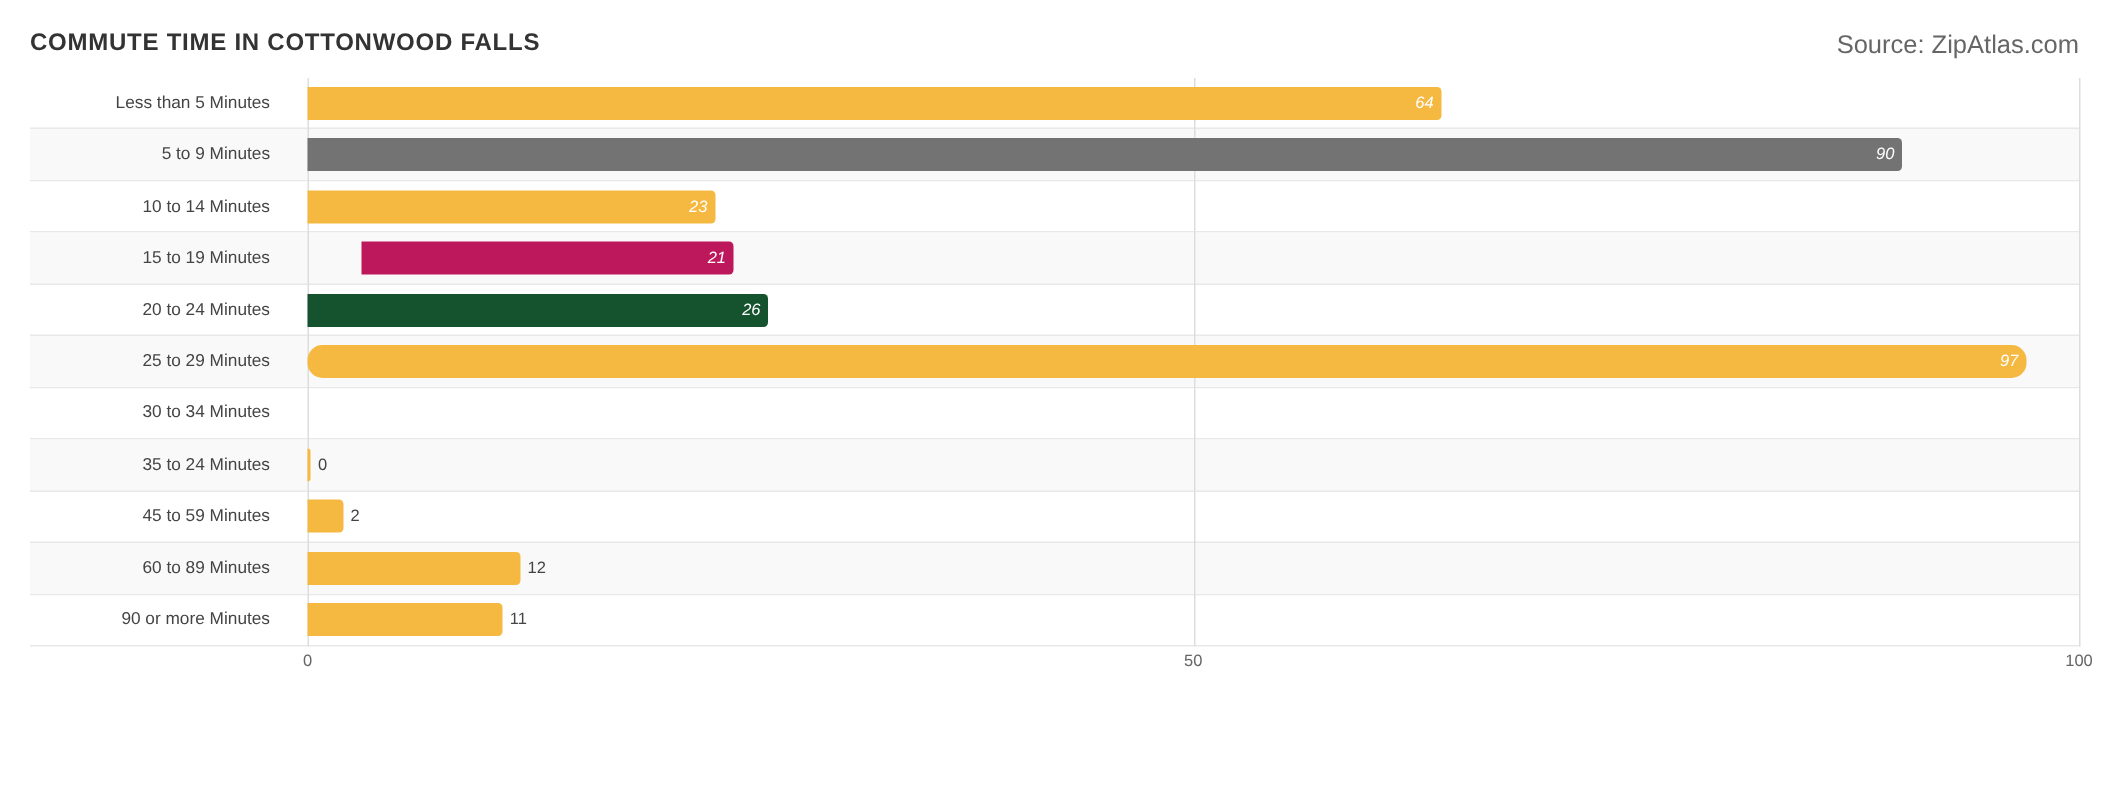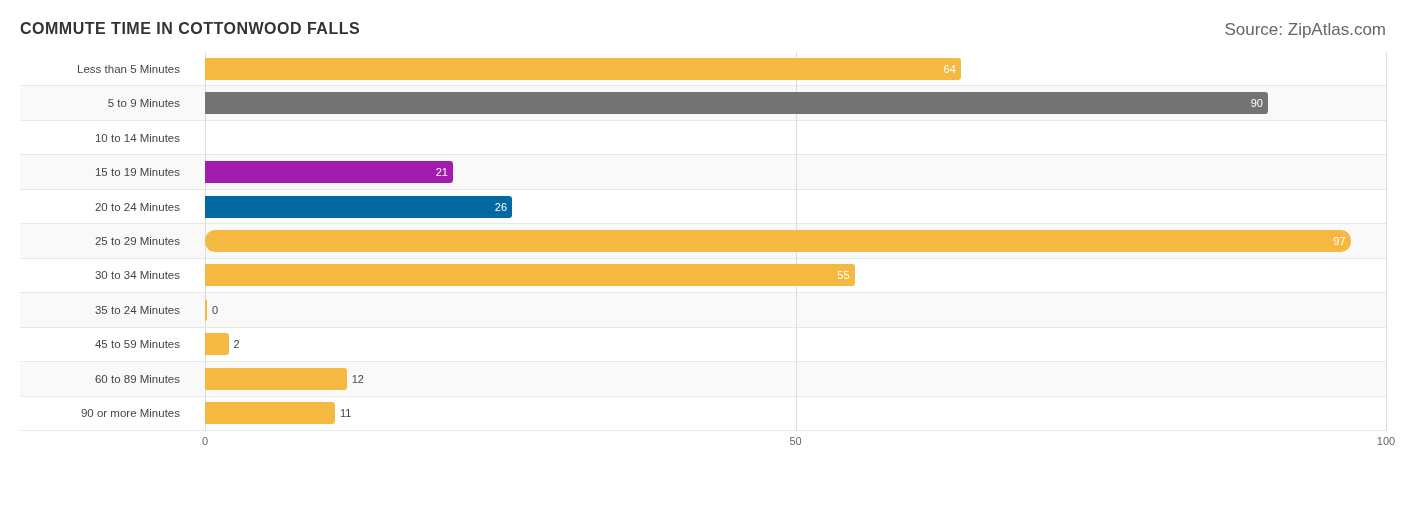--- a/index.html
+++ b/index.html
@@ -73,20 +73,21 @@
       height: 22px;
       display: flex;
       align-items: center;
     }
     .bar-fill {
       height: 22px;
       background: #f5b942;
       border-radius: 0 3px 3px 0;
       position: relative;
       min-width: 2px;
+      font-style: italic;
     }
     .bar-value {
       font-size: 11px;
       color: #444;
       margin-left: 5px;
       white-space: nowrap;
     }
     .bar-value-inside {
       font-size: 11px;
       color: #fff;
@@ -152,52 +153,52 @@
         <div class="bar-row">
           <div class="bar-label">5 to 9 Minutes</div>
           <div class="bar-track">
             <div class="bar-fill" style="width: 90%; background: #737373;">
               <span class="bar-value-inside">90</span>
             </div>
           </div>
         </div>
         <div class="bar-row">
           <div class="bar-label">10 to 14 Minutes</div>
+          <div class="bar-track">
+            <div class="bar-fill" style="width: 23%; background: rgb(245, 185, 66);">
+              <span class="bar-value-inside">23</span>
+            </div>
+          </div>
         </div>
         <div class="bar-row">
           <div class="bar-label">15 to 19 Minutes</div>
           <div class="bar-track">
-            <div class="bar-fill" style="width: 21%; background: #a21caf;">
+            <div class="bar-fill" style="width: 21%; background: #be185d; margin-left: 36px;">
               <span class="bar-value-inside">21</span>
             </div>
           </div>
         </div>
         <div class="bar-row">
           <div class="bar-label">20 to 24 Minutes</div>
           <div class="bar-track">
-            <div class="bar-fill" style="width: 26%; background: #0369a1;">
+            <div class="bar-fill" style="width: 26%; background: #14532d;">
               <span class="bar-value-inside">26</span>
             </div>
           </div>
         </div>
         <div class="bar-row">
           <div class="bar-label">25 to 29 Minutes</div>
           <div class="bar-track">
             <div class="bar-fill" style="width: 97%; background: rgb(245, 185, 66); border-radius: 10px;">
               <span class="bar-value-inside">97</span>
             </div>
           </div>
         </div>
         <div class="bar-row">
           <div class="bar-label">30 to 34 Minutes</div>
-          <div class="bar-track">
-            <div class="bar-fill" style="width: 55%; background: rgb(245, 185, 66);">
-              <span class="bar-value-inside">55</span>
-            </div>
-          </div>
         </div>
         <div class="bar-row">
           <div class="bar-label">35 to 24 Minutes</div>
           <div class="bar-track">
             <div class="bar-fill" style="width: 0%; background: rgb(245, 185, 66);"></div>
             <span class="bar-value">0</span>
           </div>
         </div>
         <div class="bar-row">
           <div class="bar-label">45 to 59 Minutes</div>

